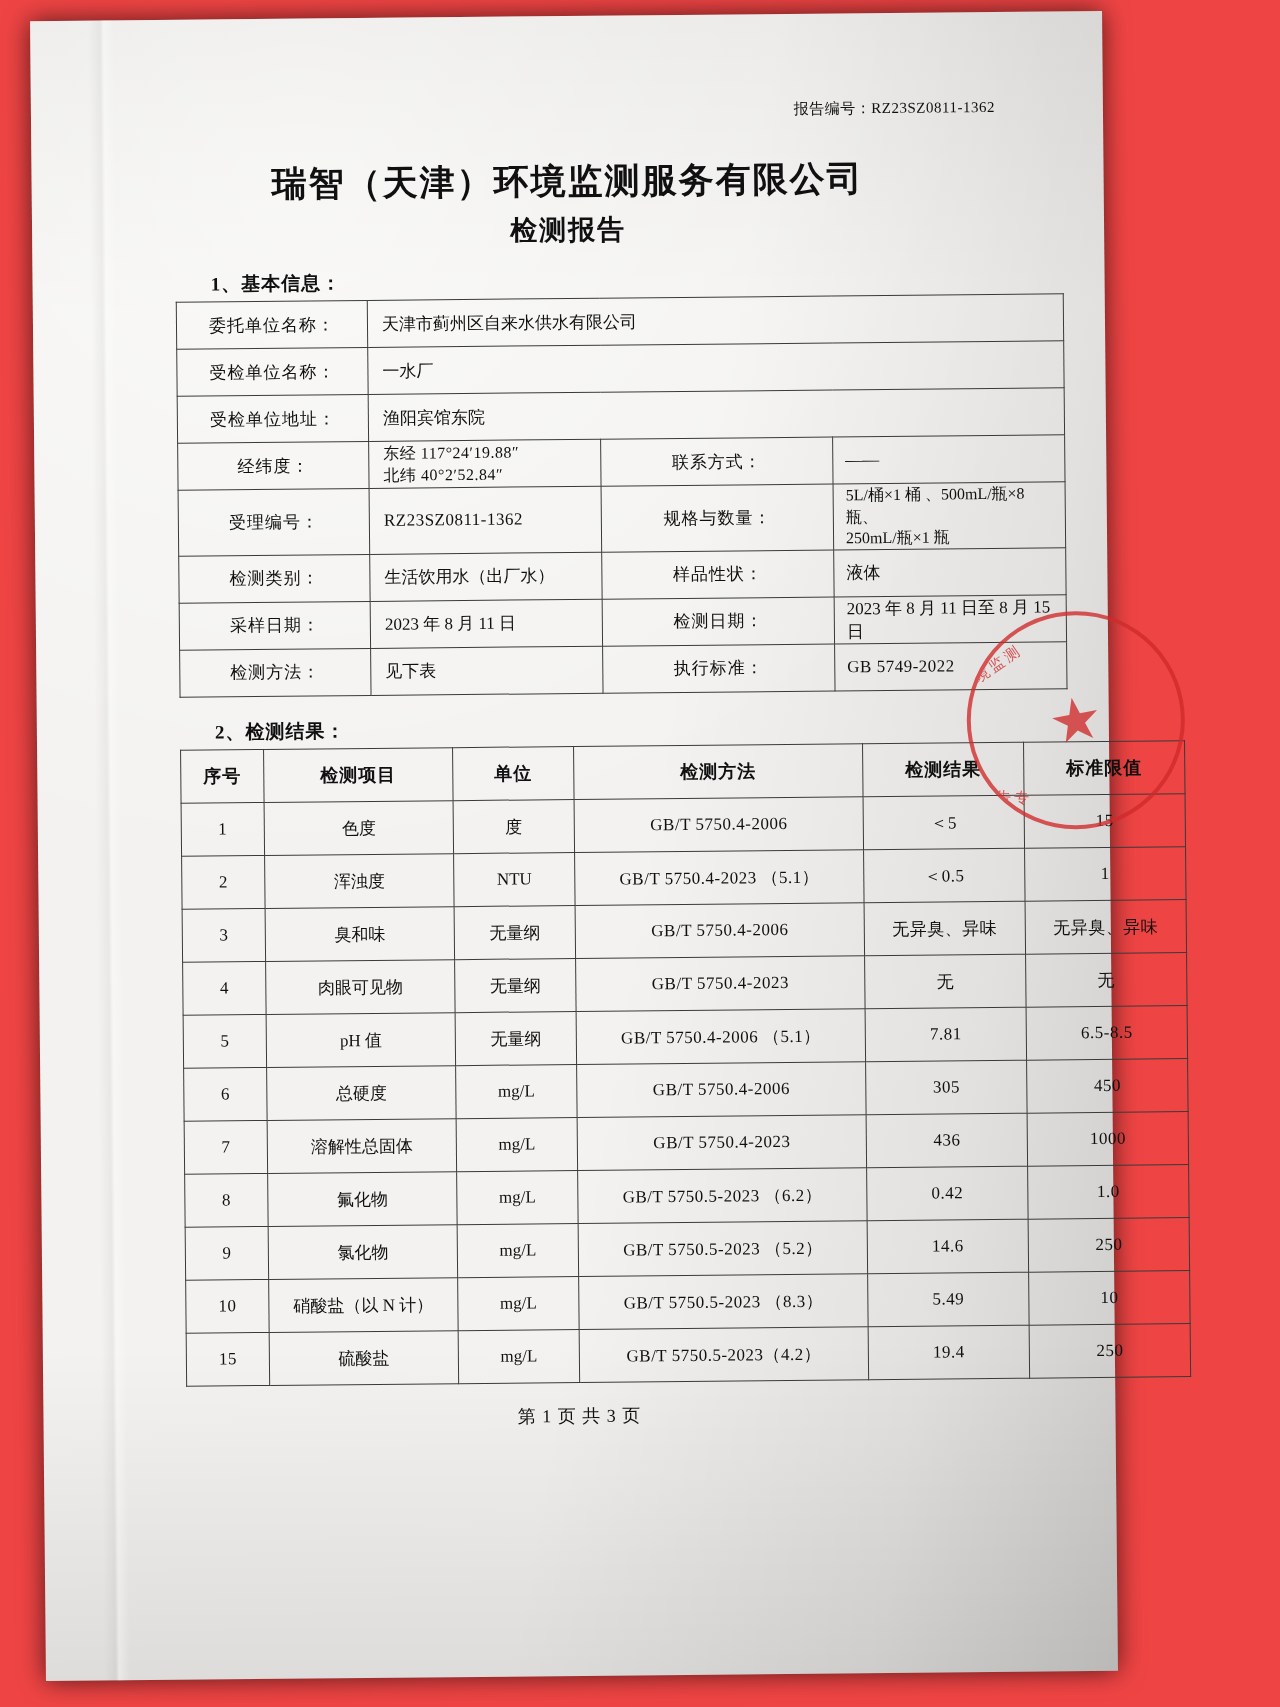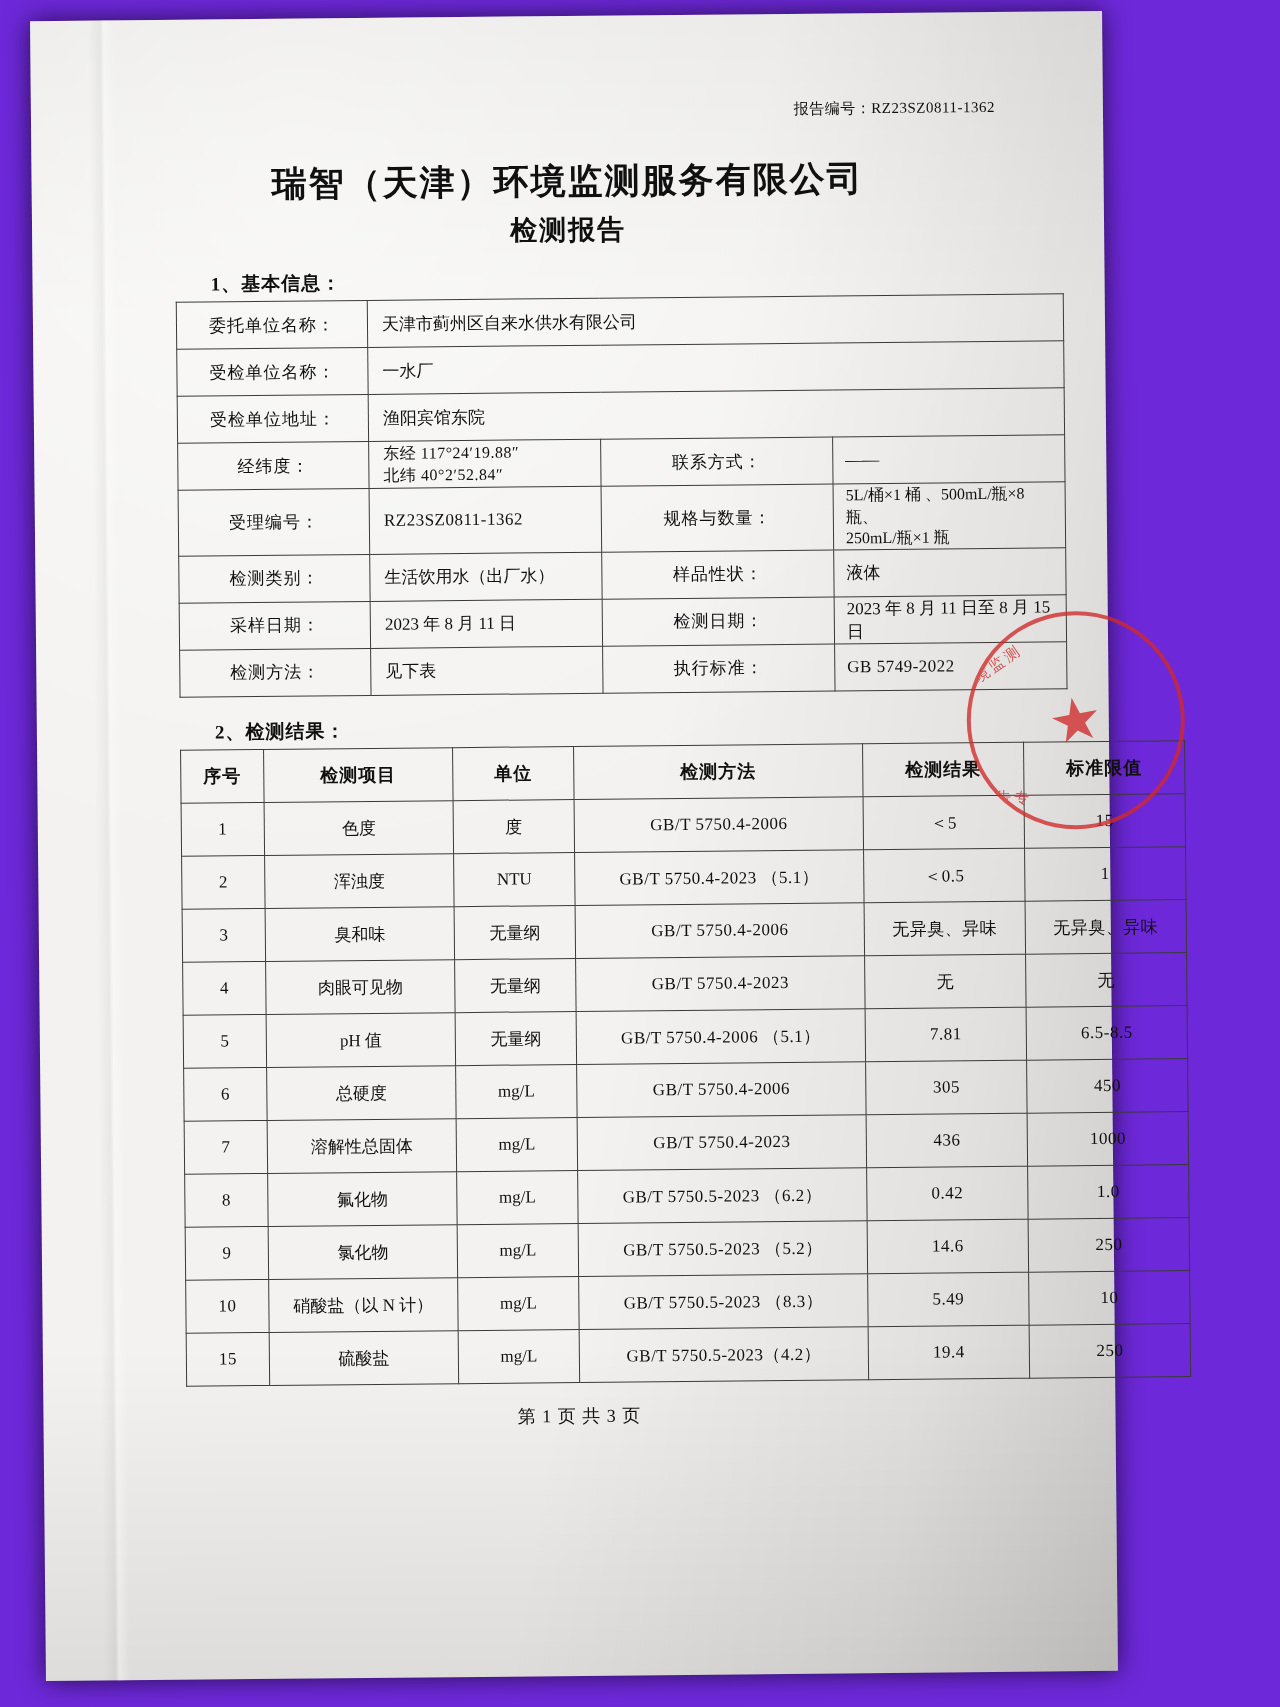--- a/index.html
+++ b/index.html
@@ -12,21 +12,21 @@
     height: 1707px;
     overflow: hidden;
     font-family: "Liberation Serif", "DejaVu Serif", serif;
   }
 
   
   #photo {
     position: relative;
     width: 1280px;
     height: 1707px;
-    background: #6d28d9;
+    background: #ef4444;
     overflow: hidden;
   }
 
   
   #paper {
     position: absolute;
     left: 38px;
     top: 16px;
     width: 1072px;
     height: 1660px;

